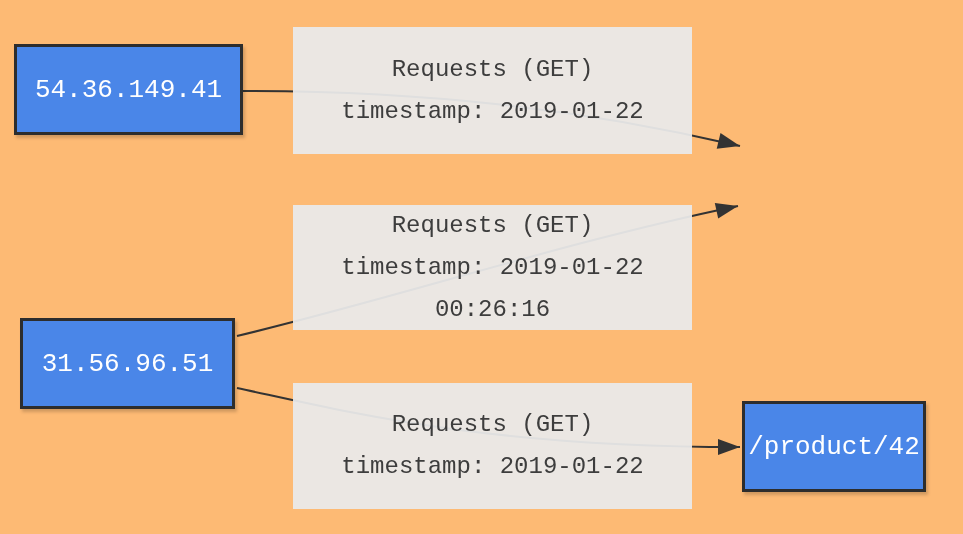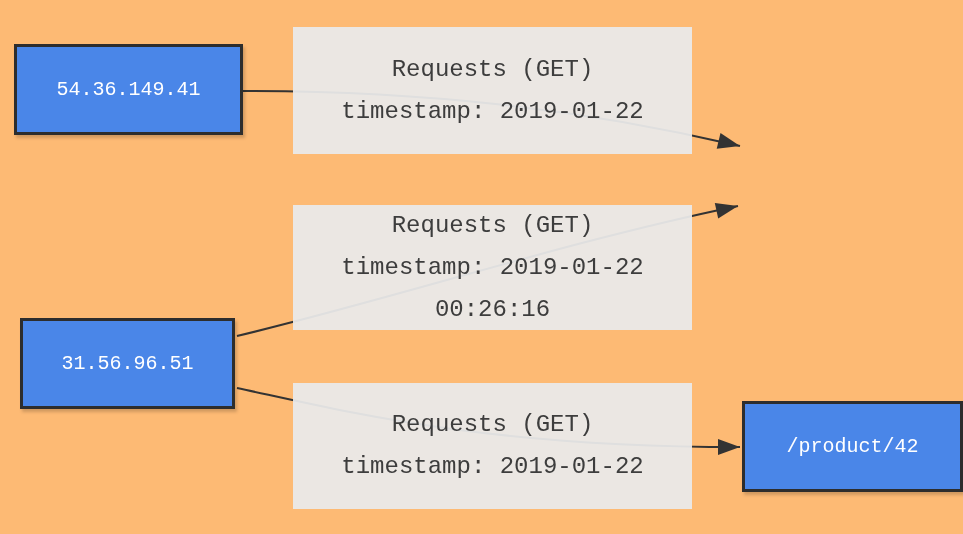--- a/index.html
+++ b/index.html
@@ -26,27 +26,27 @@
     text-align:center;
   }
   .node{
     position:absolute;
     box-sizing:border-box;
     background:#4a86e8;
     border:3px solid #2d2d2d;
     color:#ffffff;
     z-index:2;
     display:flex;align-items:center;justify-content:center;
-    font-size:20px;
+    font-size:26px;
     box-shadow:2px 3px 3px rgba(0,0,0,0.18);
   }
   #node-ip1{left:14px;top:44px;width:229px;height:91px;}
   #node-ip2{left:20px;top:318px;width:215px;height:91px;align-items:center;}
   #node-p27{left:742px;top:127px;width:205px;height:91px;}
-  #node-p42{left:742px;top:401px;width:221px;height:91px;}
+  #node-p42{left:742px;top:401px;width:184px;height:91px;}
   #edge-label-1{left:293px;top:27px;width:399px;height:127px;}
   #edge-label-2{left:293px;top:205px;width:399px;height:125px;}
   #edge-label-3{left:293px;top:383px;width:399px;height:126px;}
 </style>
 </head>
 <body>
 
 <div class="canvas">
 
   <svg class="edges-layer" width="963" height="534" viewBox="0 0 963 534" xmlns="http://www.w3.org/2000/svg">

